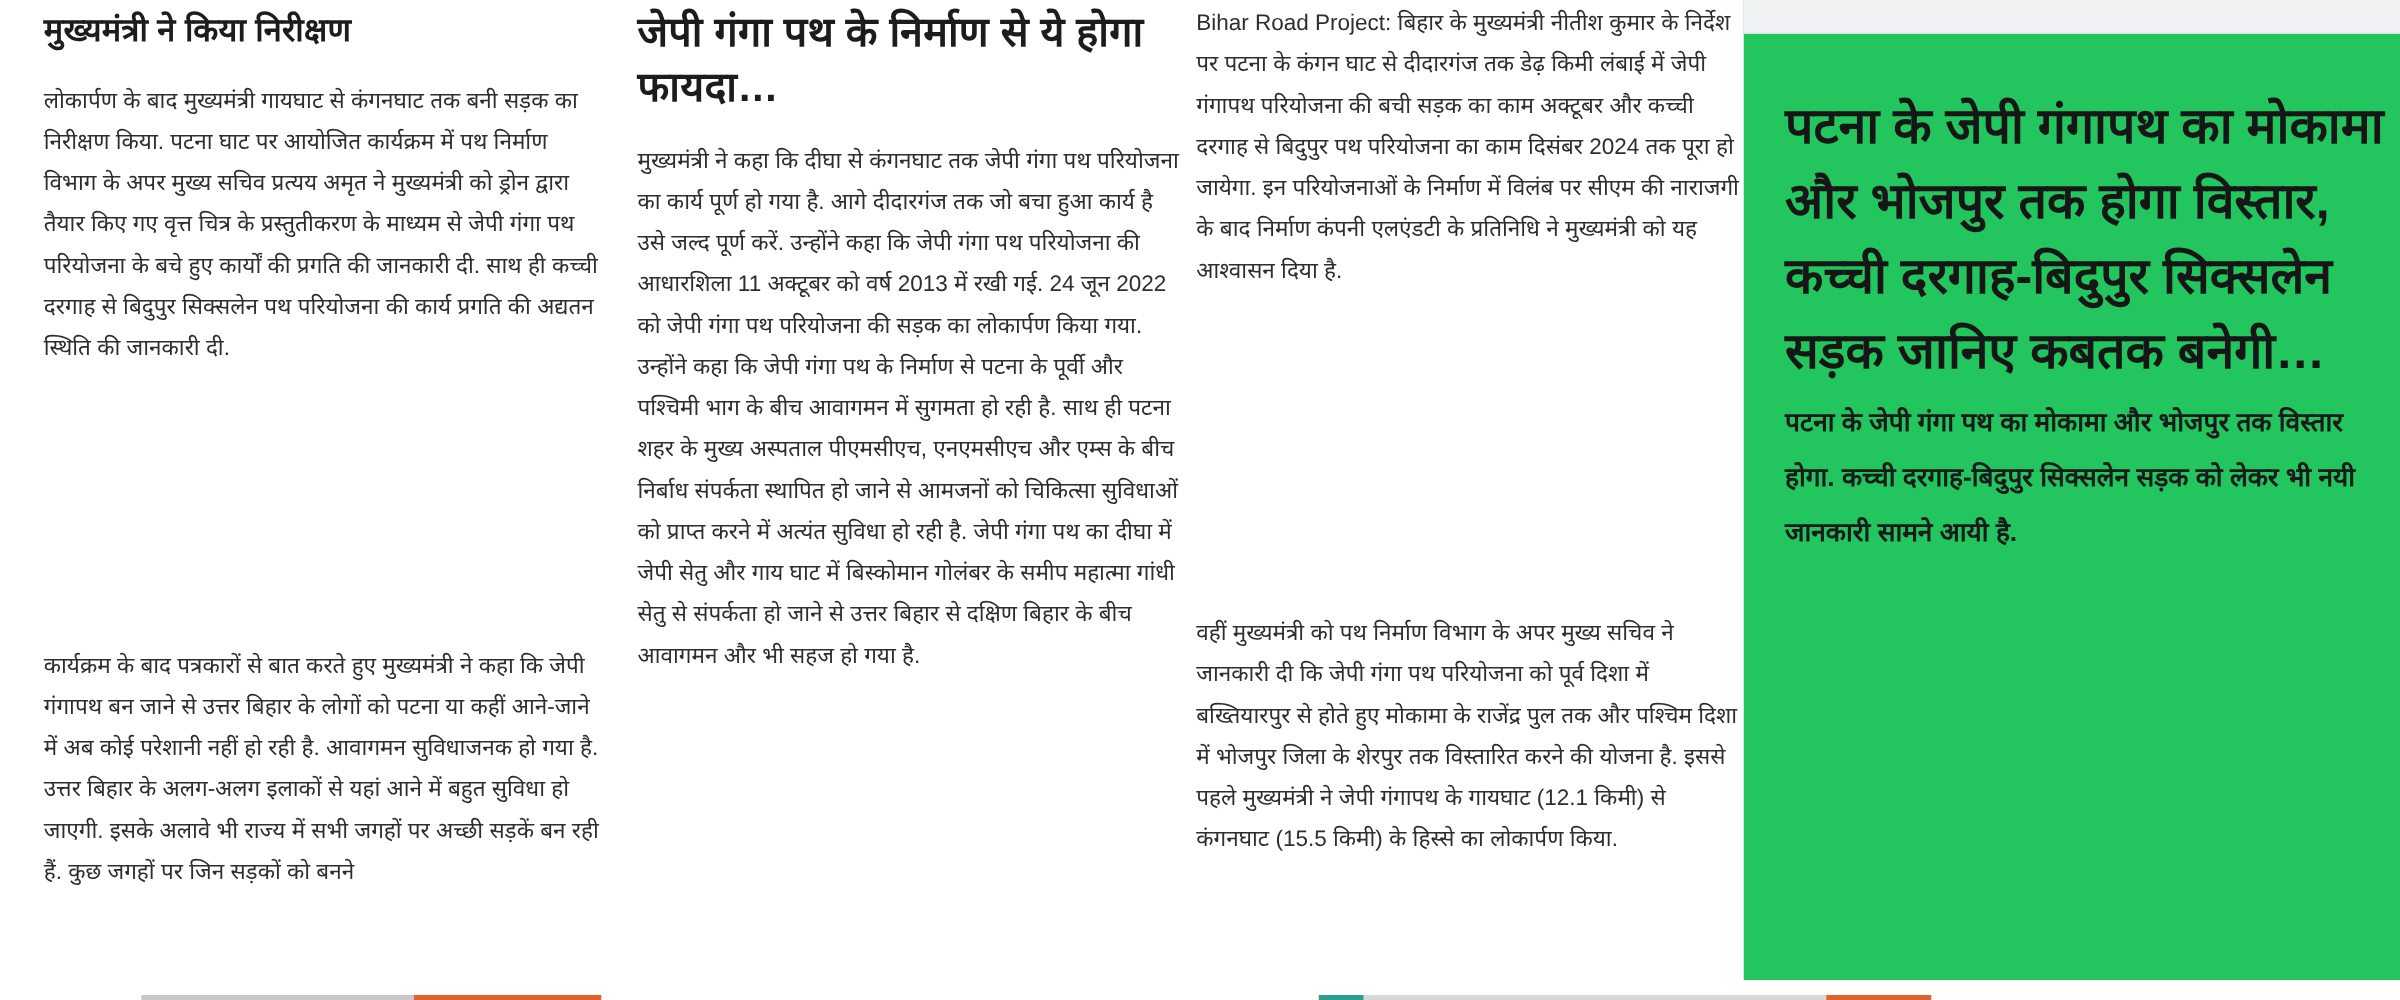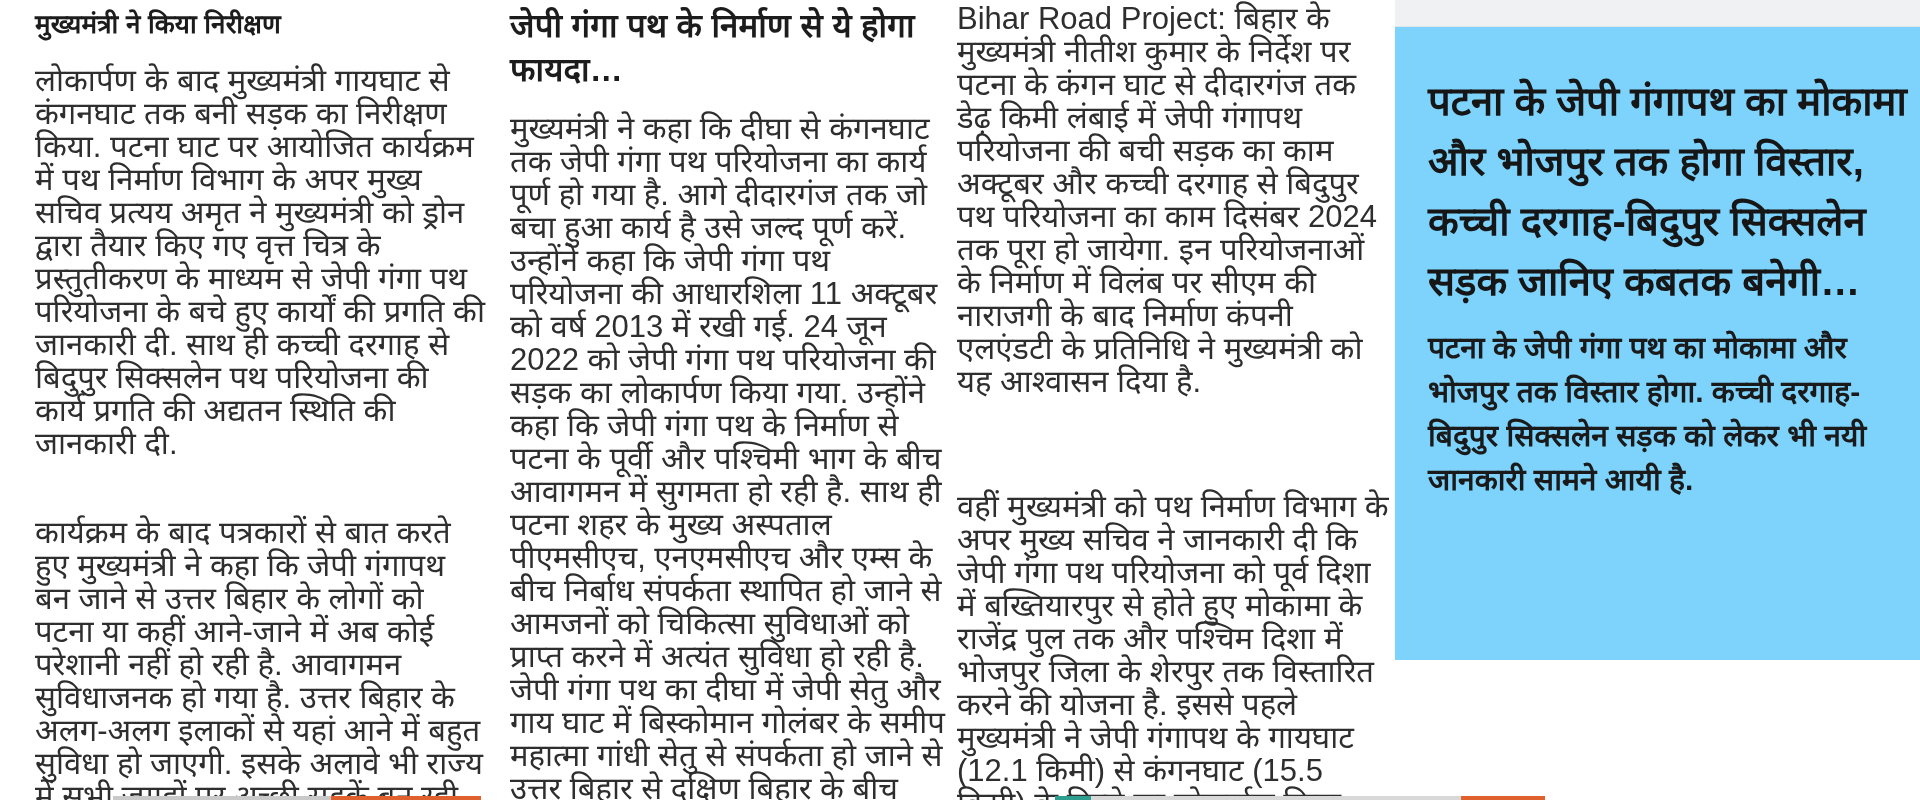--- a/index.html
+++ b/index.html
@@ -9,47 +9,47 @@
     font-family:"Liberation Sans","DejaVu Sans",sans-serif;
     -webkit-font-smoothing:antialiased;
   }
   .col{position:absolute;top:0;}
   .headline{
     font-weight:bold;color:#1c1c1c;margin:0;
     font-size:26px;line-height:40px;letter-spacing:0.2px;
   }
   .bodytext{
     margin:0;color:#2e2e2e;
-    font-size:31px;line-height:33px;
+    font-size:18px;line-height:33px;
   }
   
   #col1{left:35px;width:452px;height:800px;}
   #col1 .h1{position:absolute;top:4px;left:0;}
   #col1 .p1{position:absolute;top:64px;left:0;width:450px;}
   #col1 .h2{position:absolute;top:450px;left:0;font-size:31px;}
   #col1 .p2{position:absolute;top:516px;left:0;width:452px;}
   
   #col2{left:510px;width:437px;height:764px;}
   #col2 .h1{position:absolute;top:4px;left:0;font-size:33px;line-height:44px;width:437px;}
   #col2 .p1{position:absolute;top:112px;left:0;width:437px;}
   
   #col3{left:957px;width:438px;height:800px;}
   #col3 .p1{position:absolute;top:2px;left:0;width:438px;}
   #col3 .h1{position:absolute;top:420px;left:0;font-size:31px;}
   #col3 .p2{position:absolute;top:490px;left:0;width:438px;}
   
-  #col4{left:1395px;width:525px;height:660px;background:#7dd3fc;}
+  #col4{left:1395px;width:525px;height:784px;background:#22c55e;}
   #col4 .topstrip{position:absolute;top:0;left:0;width:525px;height:26px;background:#f0f1f2;border-bottom:1px solid #e3e4e6;}
   #col4 .h1{
     position:absolute;top:44px;left:33px;width:480px;
     font-size:40px;line-height:60px;font-weight:800;color:#161616;
   }
   #col4 .p1{
     position:absolute;top:296px;left:33px;width:480px;
-    font-size:30px;line-height:44px;font-weight:bold;color:#1a1a1a;
+    font-size:21px;line-height:44px;font-weight:bold;color:#1a1a1a;
   }
   
   .accent{position:absolute;height:4px;bottom:0;}
   #acc1-gray{left:113px;width:218px;background:#c9c9c9;}
   #acc1-orange{left:331px;width:150px;background:#e0612e;}
   #acc2-teal{left:1055px;width:36px;background:#2e9e8f;}
   #acc2-gray{left:1091px;width:370px;background:#d8d8d8;}
   #acc2-orange{left:1461px;width:84px;background:#e0612e;}
 </style>
 </head>

